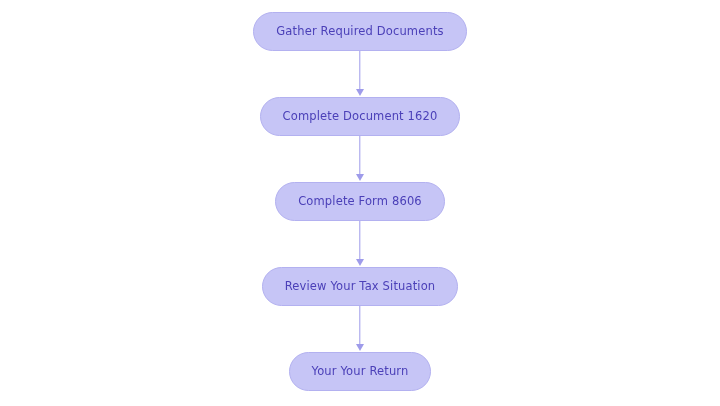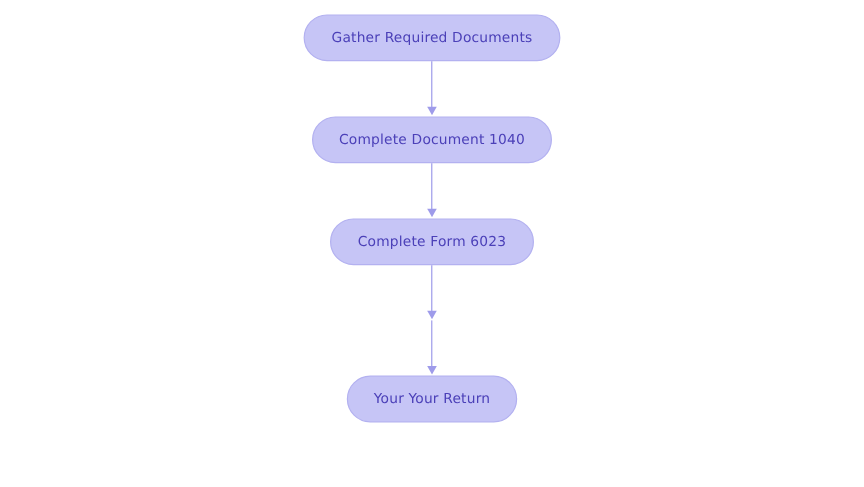--- a/index.html
+++ b/index.html
@@ -90,37 +90,40 @@
     <div class="flow-node">
       <span>Gather Required Documents</span>
     </div>
 
     <div class="flow-connector">
       <div class="conn-line"></div>
       <div class="conn-arrow"></div>
     </div>
 
     <div class="flow-node">
-      <span>Complete Document 1040</span>
+      <span>Complete Document 1620</span>
     </div>
 
     <div class="flow-connector">
       <div class="conn-line"></div>
       <div class="conn-arrow"></div>
     </div>
 
     <div class="flow-node">
-      <span>Complete Form 6023</span>
+      <span>Complete Form 8606</span>
     </div>
 
     <div class="flow-connector">
       <div class="conn-line"></div>
       <div class="conn-arrow"></div>
     </div>
 
+    <div class="flow-node">
+      <span>Review Your Tax Situation</span>
+    </div>
 
     <div class="flow-connector">
       <div class="conn-line"></div>
       <div class="conn-arrow"></div>
     </div>
 
     <div class="flow-node">
       <span>Your Your Return</span>
     </div>
 

